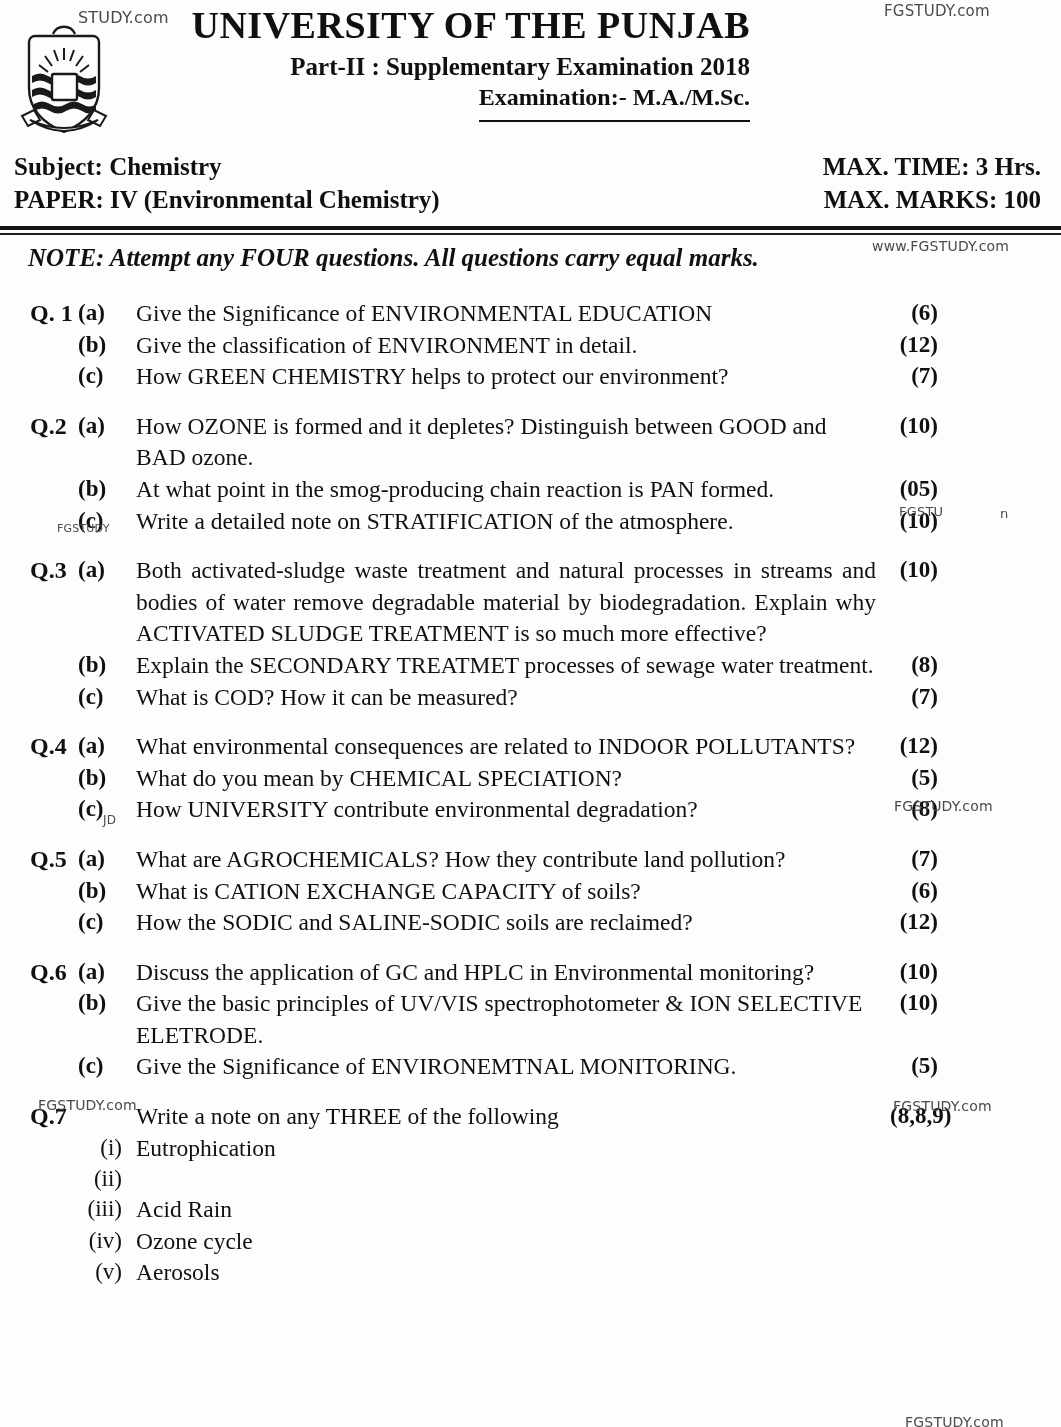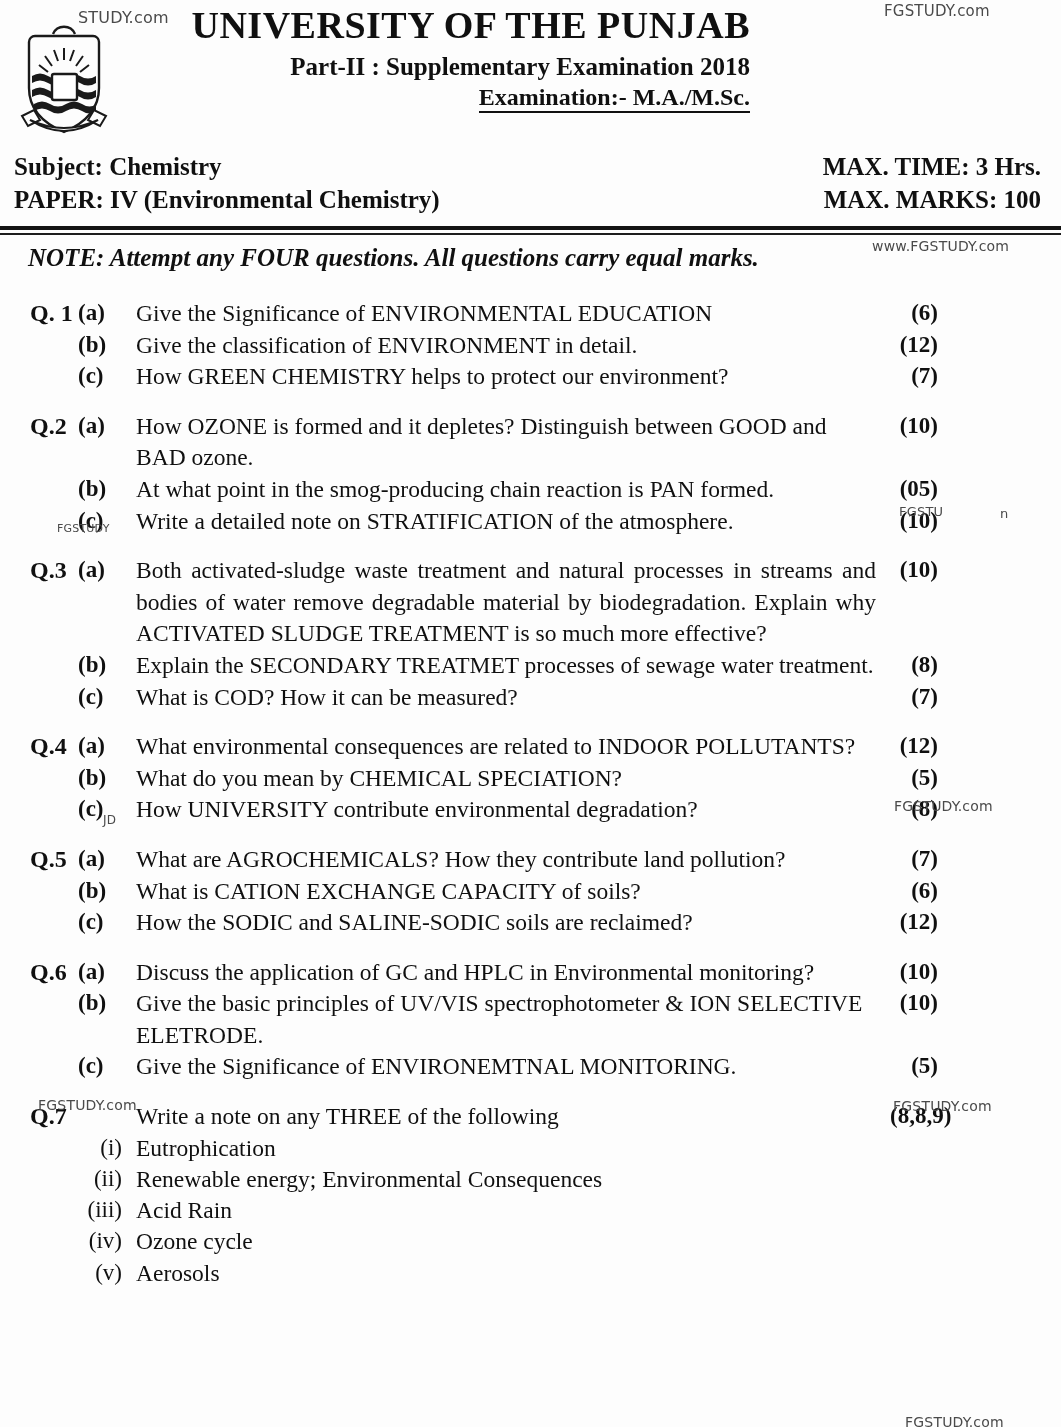--- a/index.html
+++ b/index.html
@@ -50,21 +50,21 @@
     margin-top: 7px;
     line-height: 1.1;
     white-space: nowrap;
   }
   .exam-sub {
     font-weight: bold;
     font-size: 24px;
     margin-top: 4px;
     display: inline-block;
     border-bottom: 2px solid #111;
-    padding-bottom: 0;
+    padding-bottom: 9px;
     white-space: nowrap;
   }
 
   
   .rollbox {
     position: absolute;
     left: 757px;
     top: 38px;
     width: 288px;
     height: 88px;
@@ -354,21 +354,20 @@
           <div class="q-part"></div>
           <div class="q-text">Write a note on any THREE of the following</div>
           <div class="q-marks">(8,8,9)</div>
         </div>
         <div class="sub-row">
           <div class="sub-rn">(i)</div>
           <div class="sub-label">Eutrophication</div>
         </div>
         <div class="sub-row">
           <div class="sub-rn">(ii)</div>
-          <div class="sub-label">Renewable energy; Environmental Consequences</div>
         </div>
         <div class="sub-row">
           <div class="sub-rn">(iii)</div>
           <div class="sub-label">Acid Rain</div>
         </div>
         <div class="sub-row">
           <div class="sub-rn">(iv)</div>
           <div class="sub-label">Ozone cycle</div>
         </div>
         <div class="sub-row">

